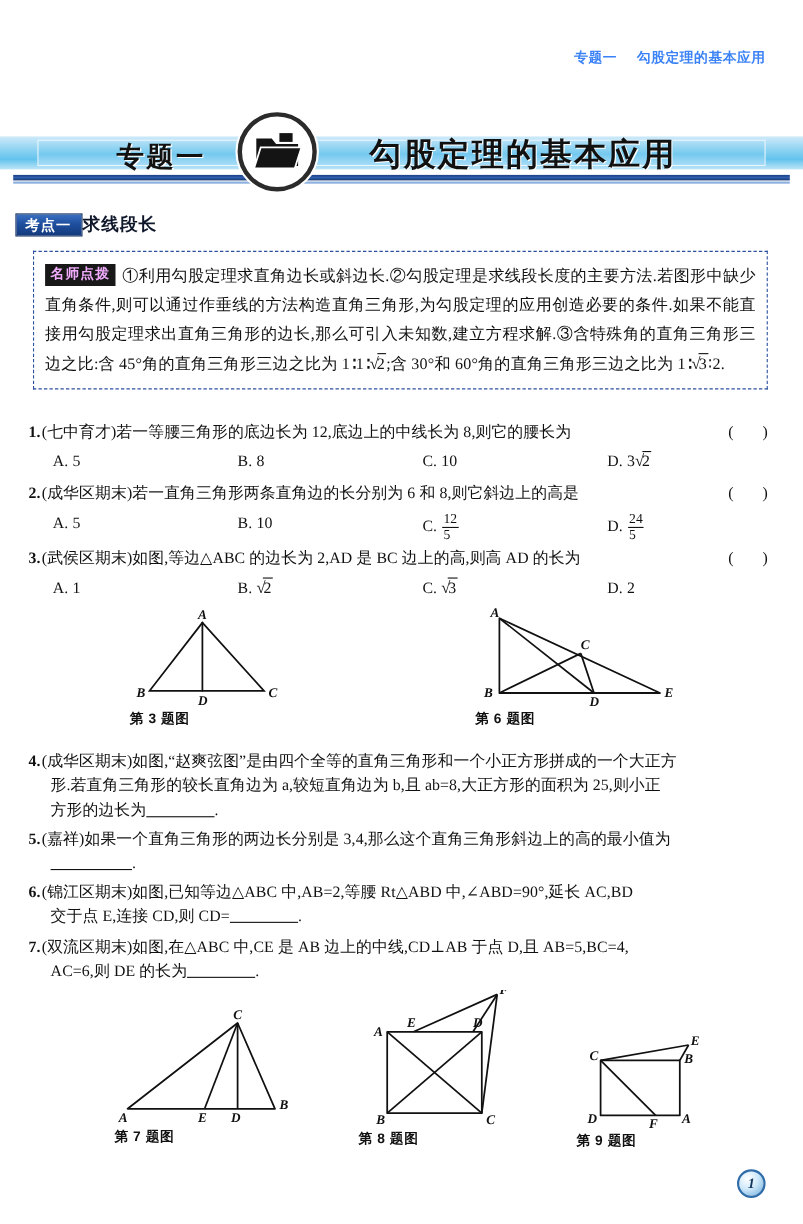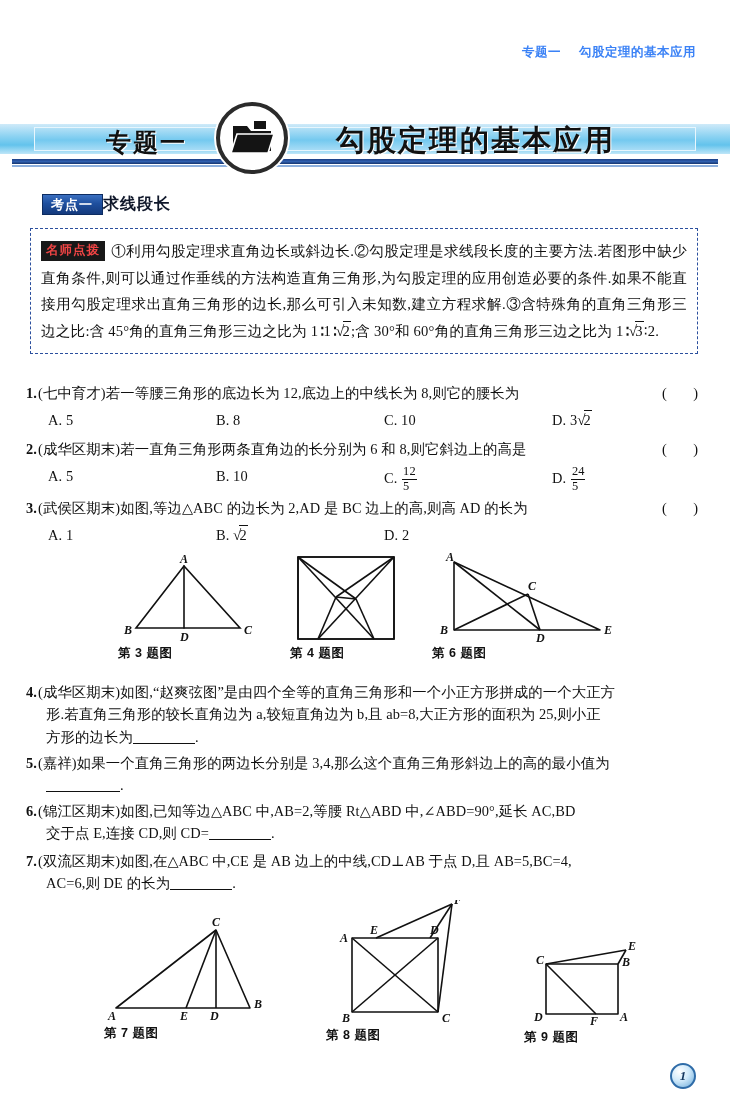--- a/index.html
+++ b/index.html
@@ -93,21 +93,21 @@
   }
   .banner-icon .folder {
     position:absolute;
     left:50%; top:50%;
     transform:translate(-50%,-50%);
   }
 
   
   .kd {
     position:absolute;
-    left:42px; top:194px;
+    left:14px; top:194px;
     display:flex; align-items:center;
   }
   .kd-badge {
     display:inline-block;
     background:linear-gradient(180deg,#3a6fc0 0%,#1e4f9e 45%,#143a7d 100%);
     color:#fff;
     font-family:"Liberation Sans","DejaVu Sans",sans-serif;
     font-size:13px;
     font-weight:bold;
     letter-spacing:1px;
@@ -131,21 +131,21 @@
     border:1.6px dashed #2b4f9e;
     padding:9px 10px 8px 10px;
     font-size:14.6px;
     line-height:1.82;
     letter-spacing:.2px;
     text-align:justify;
   }
   .tip-badge {
     display:inline-block;
     background:#181818;
-    color:#ef4444;
+    color:#f0abfc;
     font-family:"Liberation Sans","DejaVu Sans",sans-serif;
     font-size:12.5px;
     font-weight:bold;
     letter-spacing:1px;
     padding:1px 5px;
     margin-right:6px;
     vertical-align:2px;
     line-height:1.4;
   }
 
@@ -305,58 +305,41 @@
 
   <div class="q" style="top:497px;">
     <div class="q-line">
       <span class="q-num">3.</span>
       <span class="q-text"><span>(武侯区期末)</span><span>如图,等边△ABC 的边长为 2,AD 是 BC 边上的高,则高 AD 的长为</span></span>
       <span class="q-paren">(　)</span>
     </div>
     <div class="opts">
       <span class="opt">A. 1</span>
       <span class="opt">B.&nbsp;<span class="rad"><span class="sym">√</span><span class="rnd">2</span></span></span>
+      <span class="opt">C.&nbsp;<span class="rad"><span class="sym">√</span><span class="rnd">3</span></span></span>
       <span class="opt">D. 2</span>
     </div>
   </div>
 
   <div class="figrow" style="top:552px; height:110px;">
 
     <div class="fig" style="left:118px; top:0;">
       <svg width="140" height="92" viewBox="0 0 140 92">
         <g stroke="#111" stroke-width="1.6" fill="none" stroke-linecap="round">
           <path d="M66 14 L18 76 L122 76 Z"></path>
           <path d="M66 14 L66 76"></path>
         </g>
         <text x="62" y="11">A</text>
         <text x="6" y="82">B</text>
         <text x="126" y="82">C</text>
         <text x="62" y="89">D</text>
       </svg>
       <div class="figcap">第 3 题图</div>
     </div>
 
-    <div class="fig" style="left:290px; top:0;">
-      <svg width="112" height="92" viewBox="0 0 112 92">
-        <g stroke="#111" stroke-width="1.6" fill="none" stroke-linejoin="round">
-          <rect x="8" y="5" width="96" height="82"></rect>
-          <path d="M8 5 L84 87"></path>
-          <path d="M104 5 L28 87"></path>
-          <path d="M8 5 L66 47"></path>
-          <path d="M104 5 L46 45"></path>
-          <path d="M46 45 L66 47"></path>
-        </g>
-        <g stroke="#111" stroke-width="1.6" fill="none">
-          <path d="M8 5 L8 87 L104 87 L104 5 Z"></path>
-          <path d="M46 45 L28 87"></path>
-          <path d="M66 47 L84 87"></path>
-        </g>
-      </svg>
-      <div class="figcap">第 4 题图</div>
-    </div>
 
     <div class="fig" style="left:432px; top:0;">
       <svg width="190" height="92" viewBox="0 0 190 92">
         <g stroke="#111" stroke-width="1.6" fill="none" stroke-linejoin="round">
           <path d="M22 10 L22 78 L168 78 Z"></path>
           <path d="M22 10 L108 78"></path>
           <path d="M22 78 L96 42"></path>
           <path d="M96 42 L108 78"></path>
         </g>
         <text x="14" y="9">A</text>

